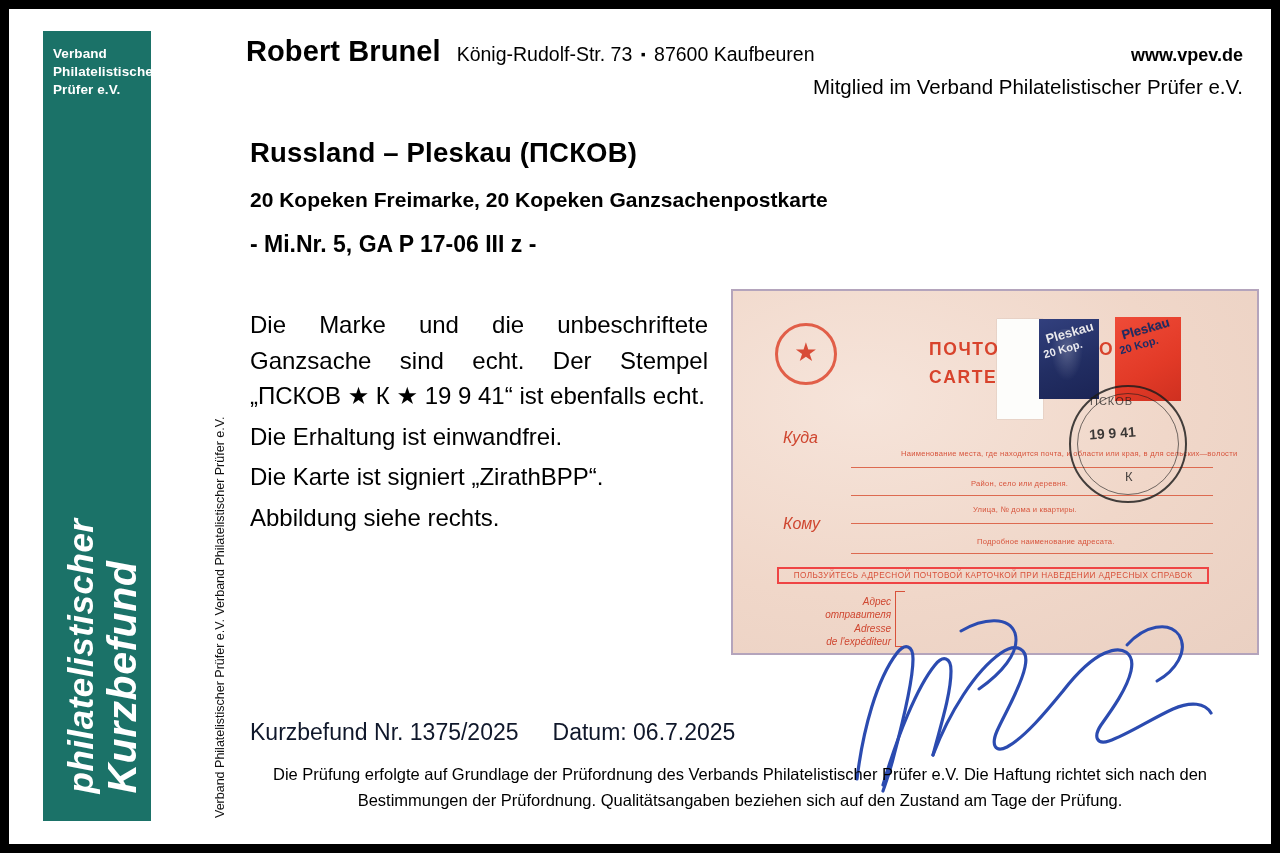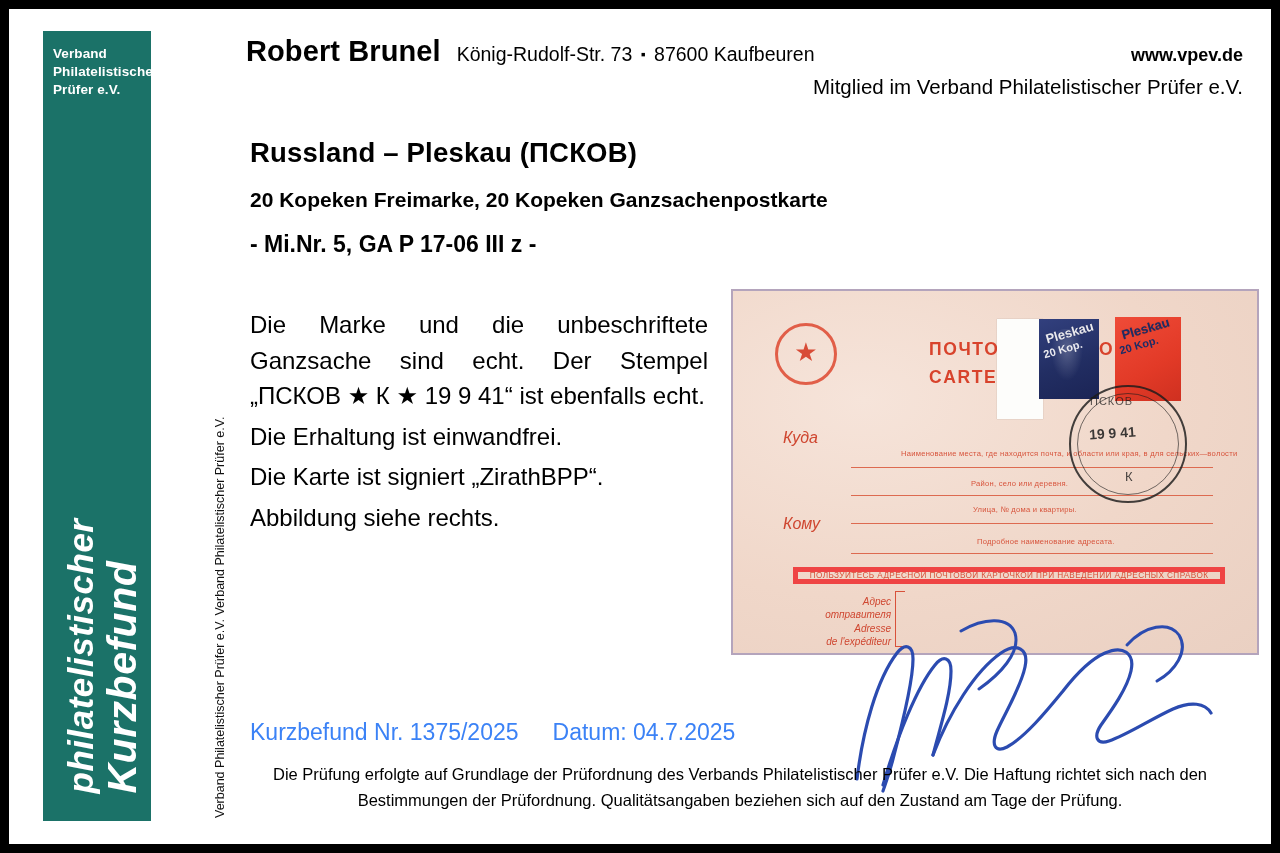--- a/index.html
+++ b/index.html
@@ -231,23 +231,23 @@
     white-space: nowrap;
     transform: scaleY(1.05);
   }
   .rule-red {
     position: absolute;
     height: 1px;
     background: #dd6a50;
   }
   .banner-red {
     position: absolute;
-    left: 60px; top: 276px;
+    left: 44px; top: 276px;
     width: 432px; height: 17px;
-    border: 5px solid #ef4444;
+    border: 2px solid #ef4444;
     color: #d8513a;
     font-size: 8.2px;
     letter-spacing: .4px;
     display: flex;
     align-items: center;
     justify-content: center;
     white-space: nowrap;
   }
   .sender-block {
     position: absolute;
@@ -369,21 +369,21 @@
   
   #footer {
     position: absolute;
     left: 241px; top: 710px;
     right: 30px;
   }
   .foot-row1 {
     display: flex;
     gap: 34px;
     font-size: 23px;
-    color: #3b82f6;
+    color: #0f172a;
   }
   .foot-note {
     margin-top: 16px;
     font-size: 16.5px;
     line-height: 1.55;
     color: #000;
     text-align: center;
     width: 980px;
   }
 </style>
@@ -487,18 +487,18 @@
              C152 136, 156 144, 168 138 C186 128, 206 104, 224 82 C238 64, 252 50, 266 44
              C284 36, 296 44, 292 62 C288 80, 272 102, 262 116 C254 128, 258 136, 270 132
              C288 126, 312 110, 334 100 C352 92, 366 94, 372 104" fill="none" stroke="#2b4bb0" stroke-width="3.2" stroke-linecap="round"></path>
     <path d="M122 22 C146 8, 170 8, 176 24 C182 44, 160 66, 140 80" fill="none" stroke="#2b4bb0" stroke-width="3" stroke-linecap="round"></path>
     <path d="M288 36 C306 16, 330 12, 340 26 C350 42, 336 62, 318 72" fill="none" stroke="#2b4bb0" stroke-width="3" stroke-linecap="round"></path>
   </svg>
 
   <div id="footer">
     <div class="foot-row1">
       <div>Kurzbefund Nr. 1375/2025</div>
-      <div>Datum: 04.7.2025</div>
+      <div>Datum: 06.7.2025</div>
     </div>
     <div class="foot-note">Die Prüfung erfolgte auf Grundlage der Prüfordnung des Verbands Philatelistischer Prüfer e.V. Die Haftung richtet sich nach den Bestimmungen der Prüfordnung. Qualitätsangaben beziehen sich auf den Zustand am Tage der Prüfung.</div>
   </div>
 
 </div>
 
 </body></html>

